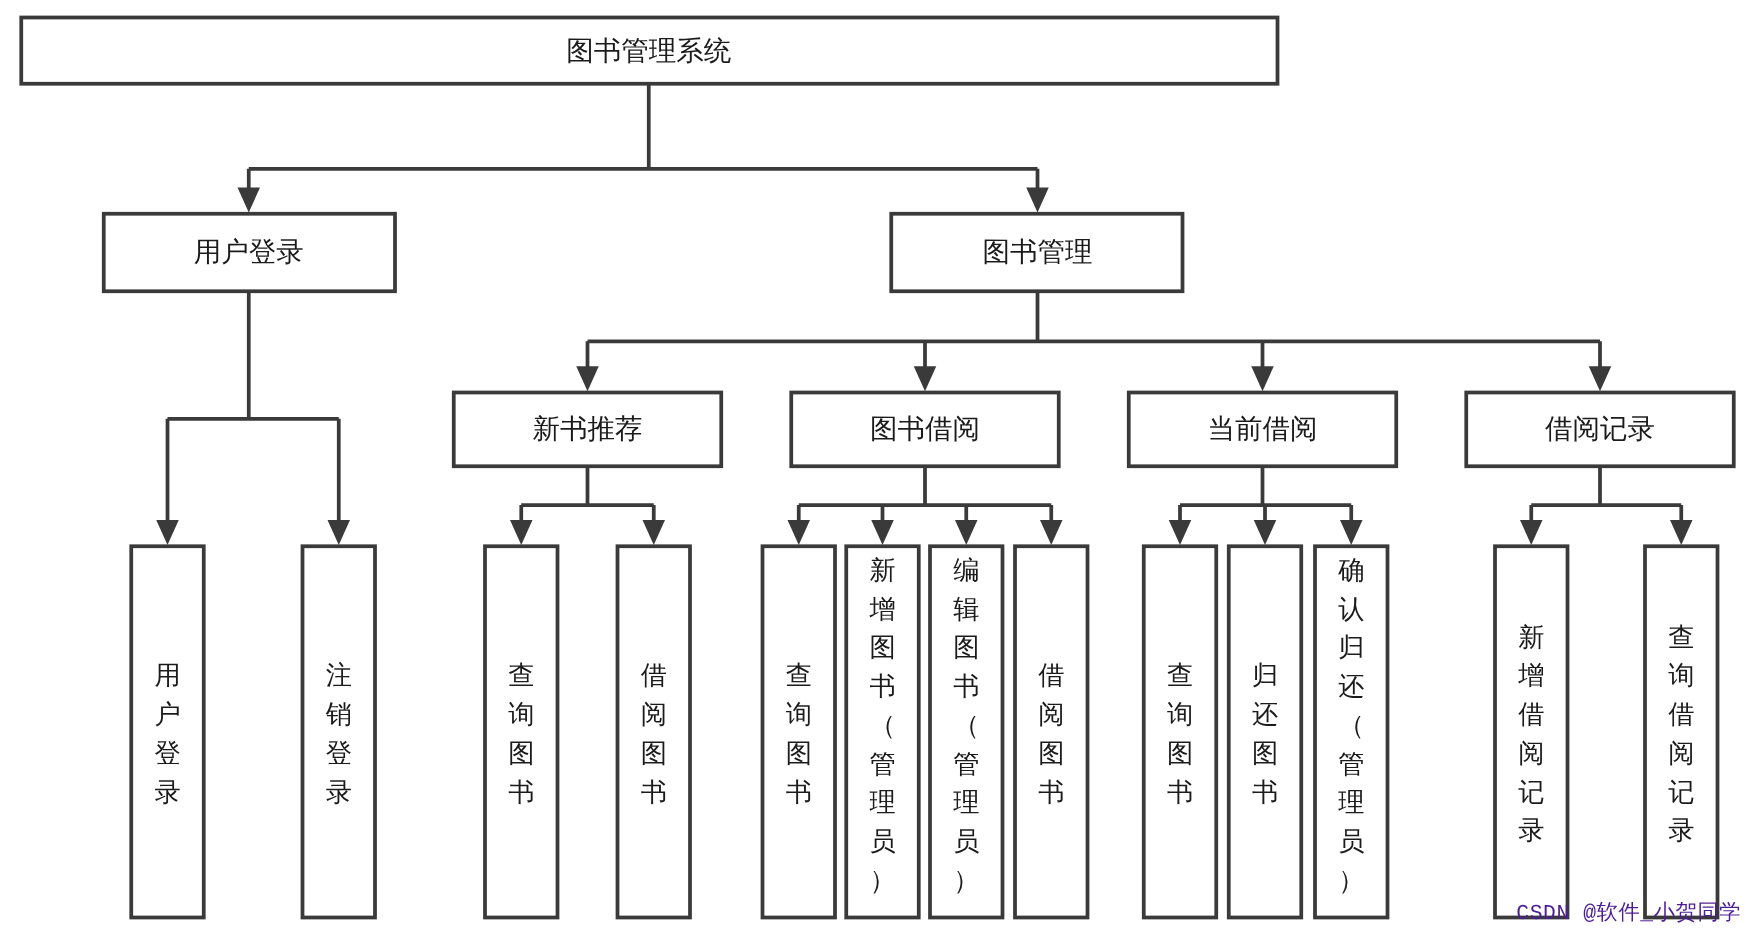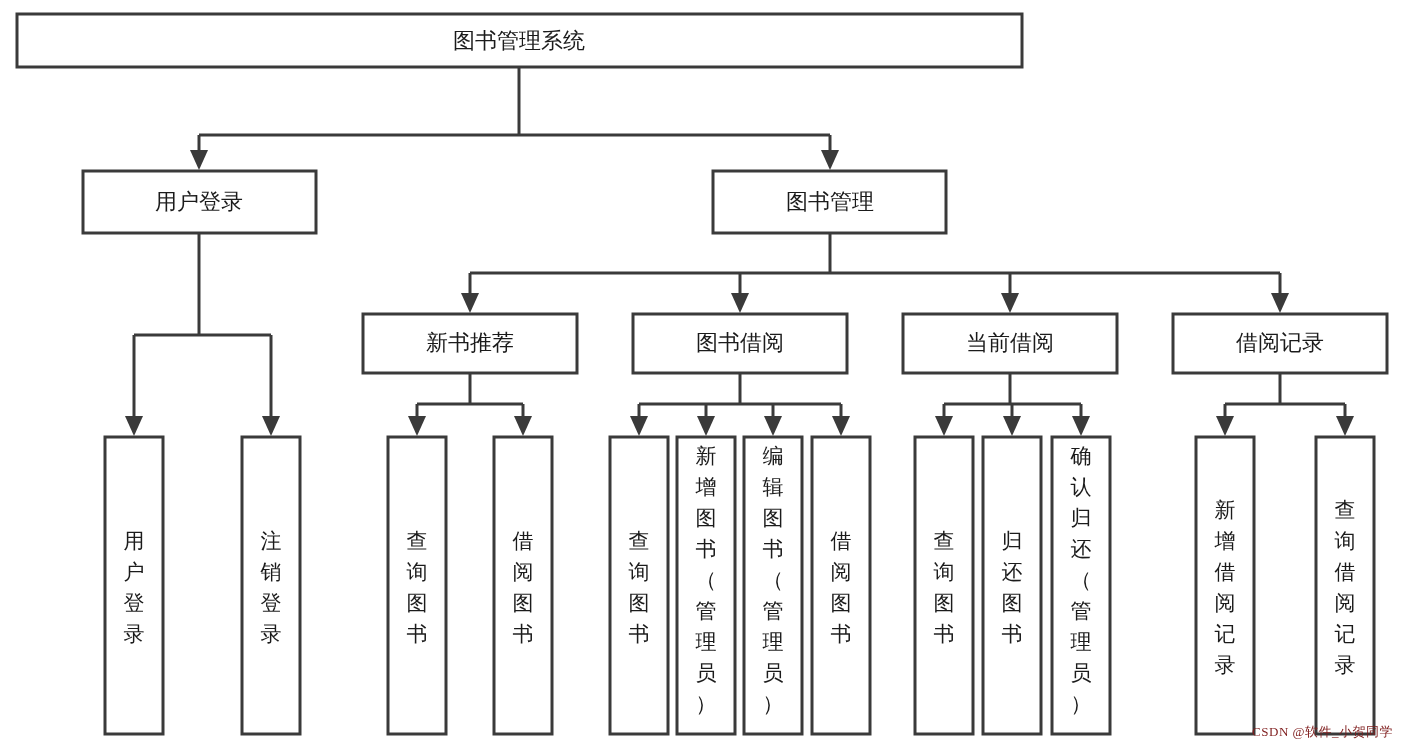--- a/index.html
+++ b/index.html
@@ -52,23 +52,23 @@
   .node-label-v {
     font-family: "DejaVu Sans", "Liberation Sans", sans-serif;
     font-size: 21px;
     fill: #1b1b1b;
     text-anchor: middle;
   }
   .watermark {
     position: absolute;
     right: 12px;
     bottom: 6px;
-    font-family: Liberation Serif, serif;
-    font-size: 13px;
-    color: #7f1d1d;
+    font-family: Liberation Mono, monospace;
+    font-size: 17px;
+    color: #4c1d95;
     letter-spacing: 0.5px;
     user-select: none;
     pointer-events: none;
   }
 </style>
 </head>
 <body>
 
 <div id="diagram-root">
 

